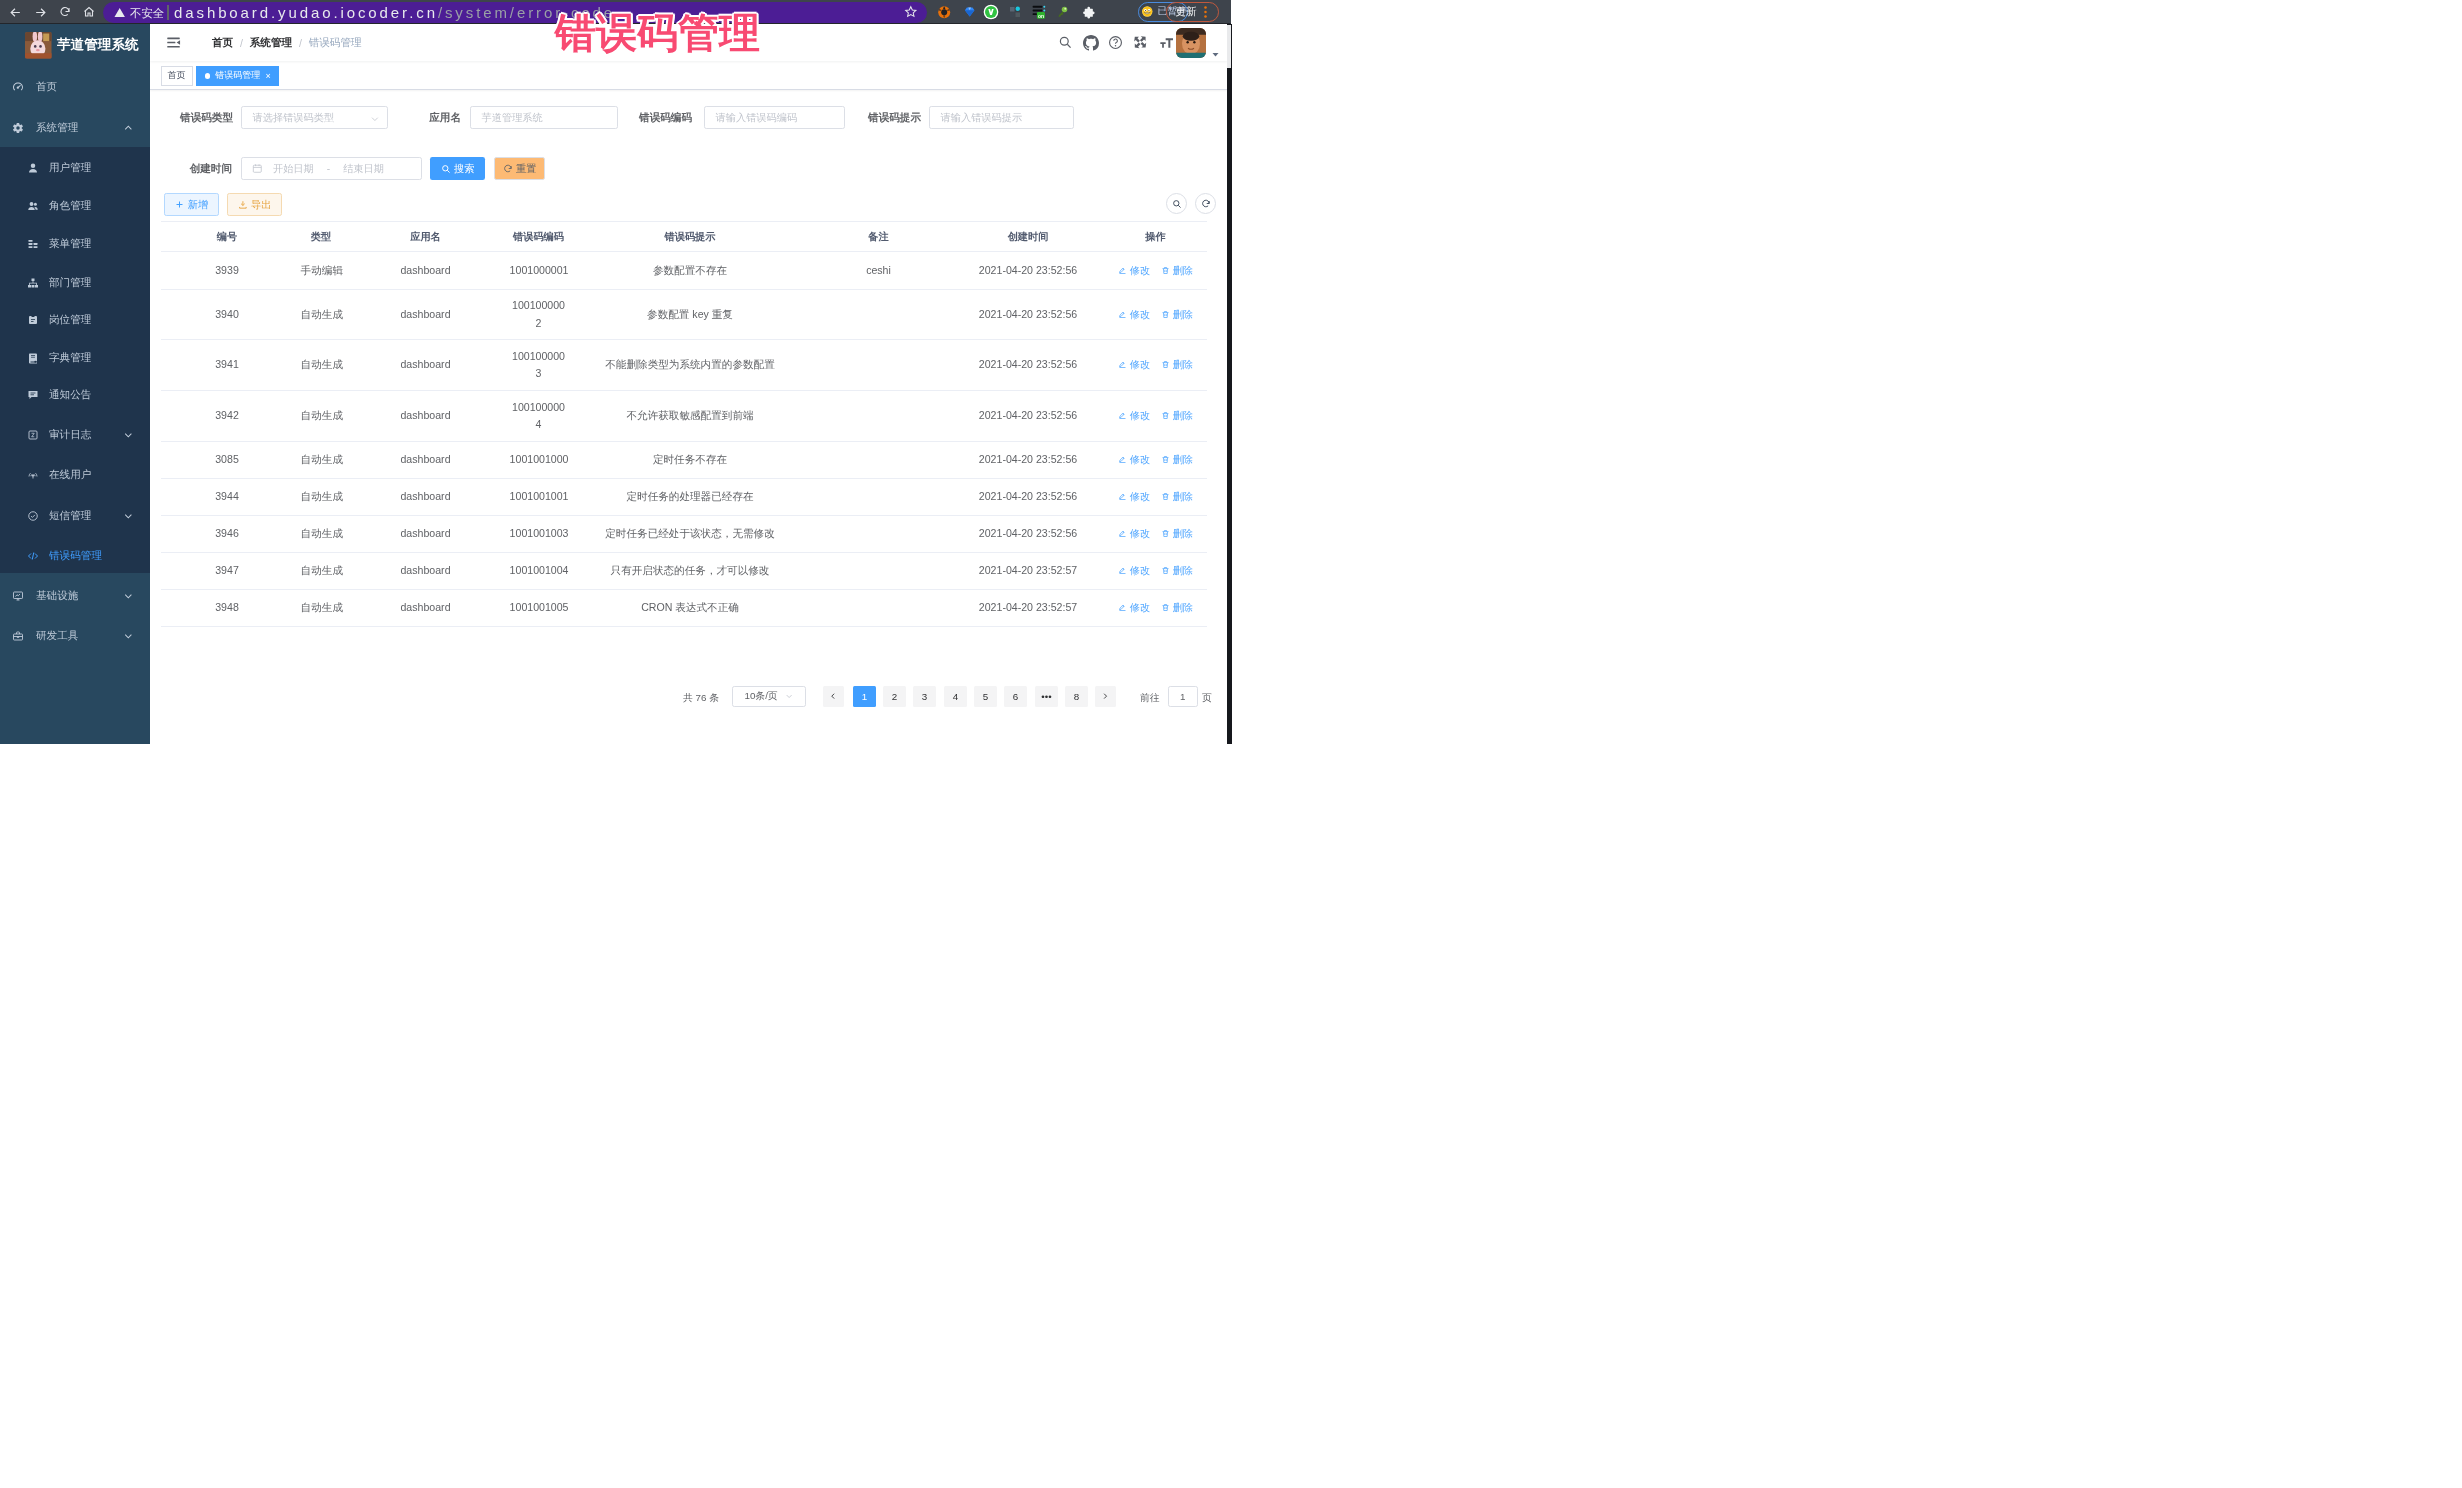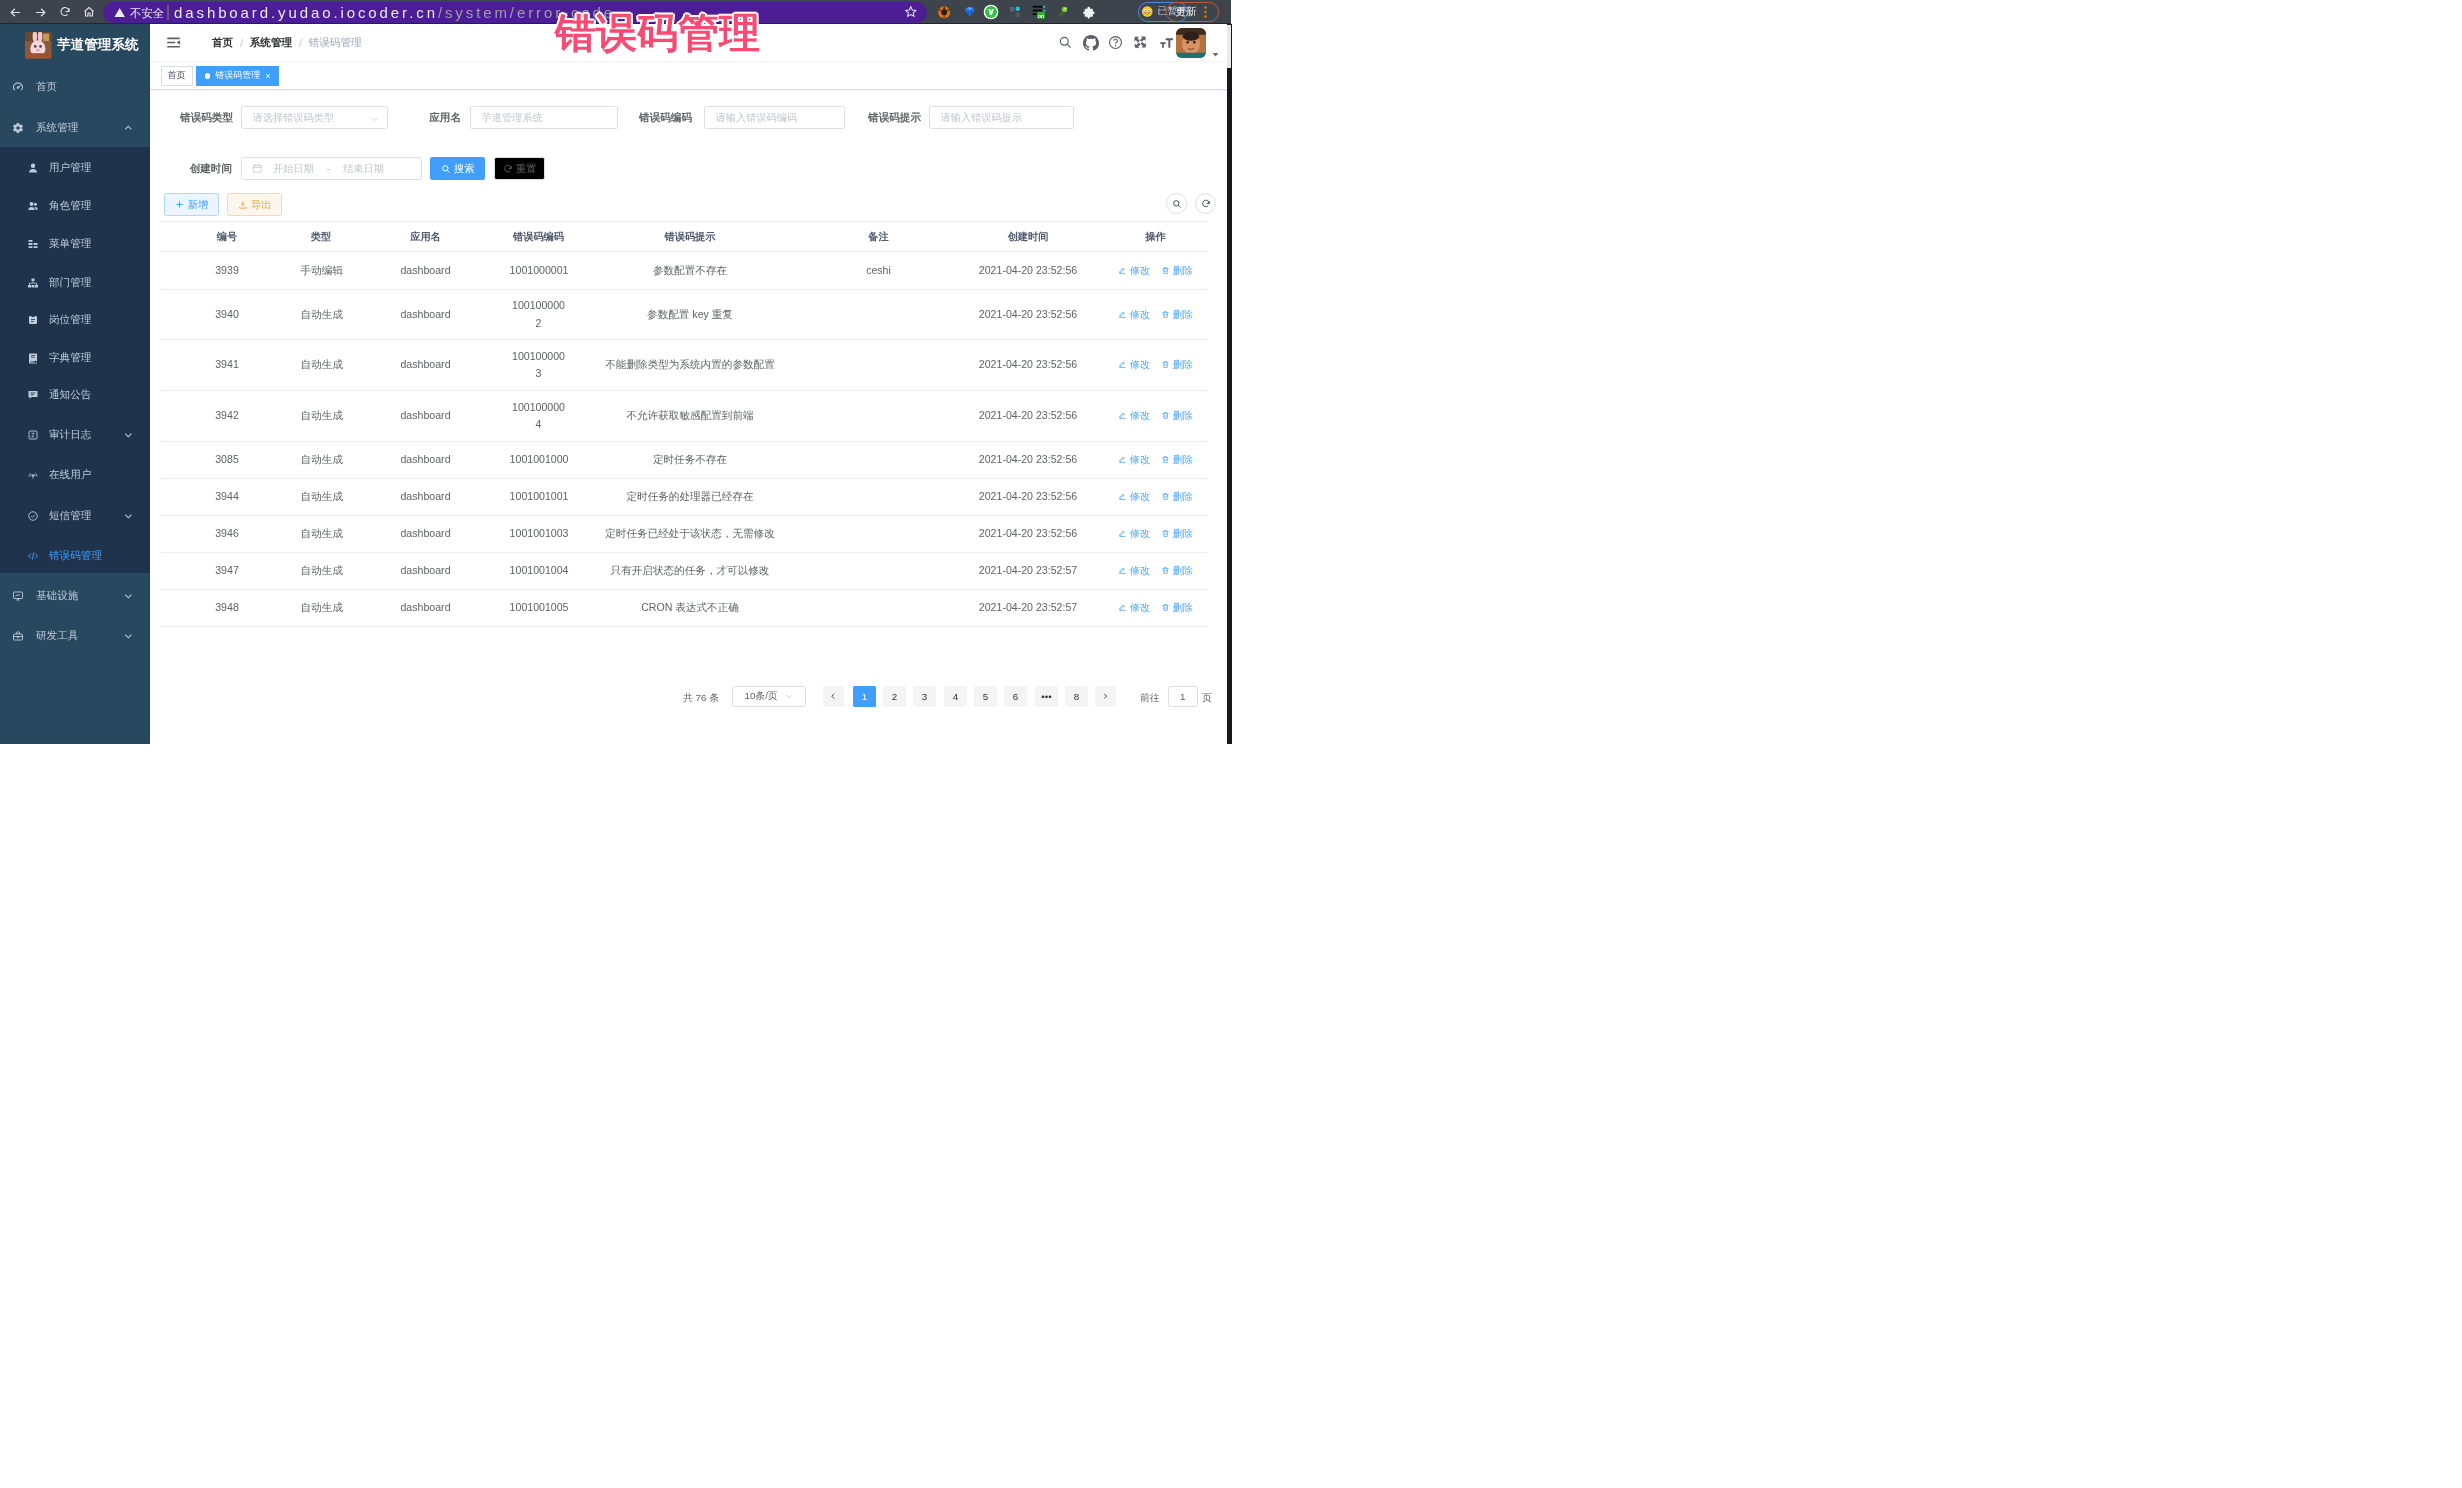--- a/index.html
+++ b/index.html
@@ -414,21 +414,21 @@
       </svg>
     <span style="margin-left:10.6px;">开始日期</span>
       <span style="margin:0 13px;">-</span>
       <span>结束日期</span>
     </div>
   <div class="btn" style="left:430px;top:157px;width:55px;background:#409eff;color:#fff;">
     <svg width="9.8" height="9.8" viewBox="0 0 24 24" fill="none" stroke="#fff" stroke-width="2.4" style="margin-right:3.8px">
         <circle cx="10.5" cy="10.5" r="6.5"></circle>
         <path d="M15.5 15.5L21 21"></path>
       </svg>搜索</div>
-  <div class="btn" style="left:494px;top:157px;width:51px;background:#000000;border:0.8px solid #dcdfe6;color:#606266;">
+  <div class="btn" style="left:494px;top:157px;width:51px;background:#fdba74;border:0.8px solid #dcdfe6;color:#606266;">
     <svg width="9.8" height="9.8" viewBox="0 0 24 24" fill="none" stroke="#606266" stroke-width="2.2" style="margin-right:3.8px">
         <path d="M20 11a8 8 0 1 0-2.5 5.8"></path>
         <path d="M20 5v6h-6"></path>
       </svg>重置</div>
   <div class="btn" style="left:164px;top:193px;width:55px;background:#ecf5ff;border:0.8px solid #b3d8ff;color:#409eff;">
     <svg width="9" height="9" viewBox="0 0 24 24" fill="none" stroke="#409eff" stroke-width="2.6" style="margin-right:3.8px">
         <path d="M12 4v16M4 12h16"></path>
       </svg>新增</div>
   <div class="btn" style="left:227px;top:193px;width:55px;background:#fdf6ec;border:0.8px solid #f5dab1;color:#e6a23c;">
     <svg width="9.8" height="9.8" viewBox="0 0 24 24" fill="none" stroke="#e6a23c" stroke-width="2.2" style="margin-right:3.8px">

